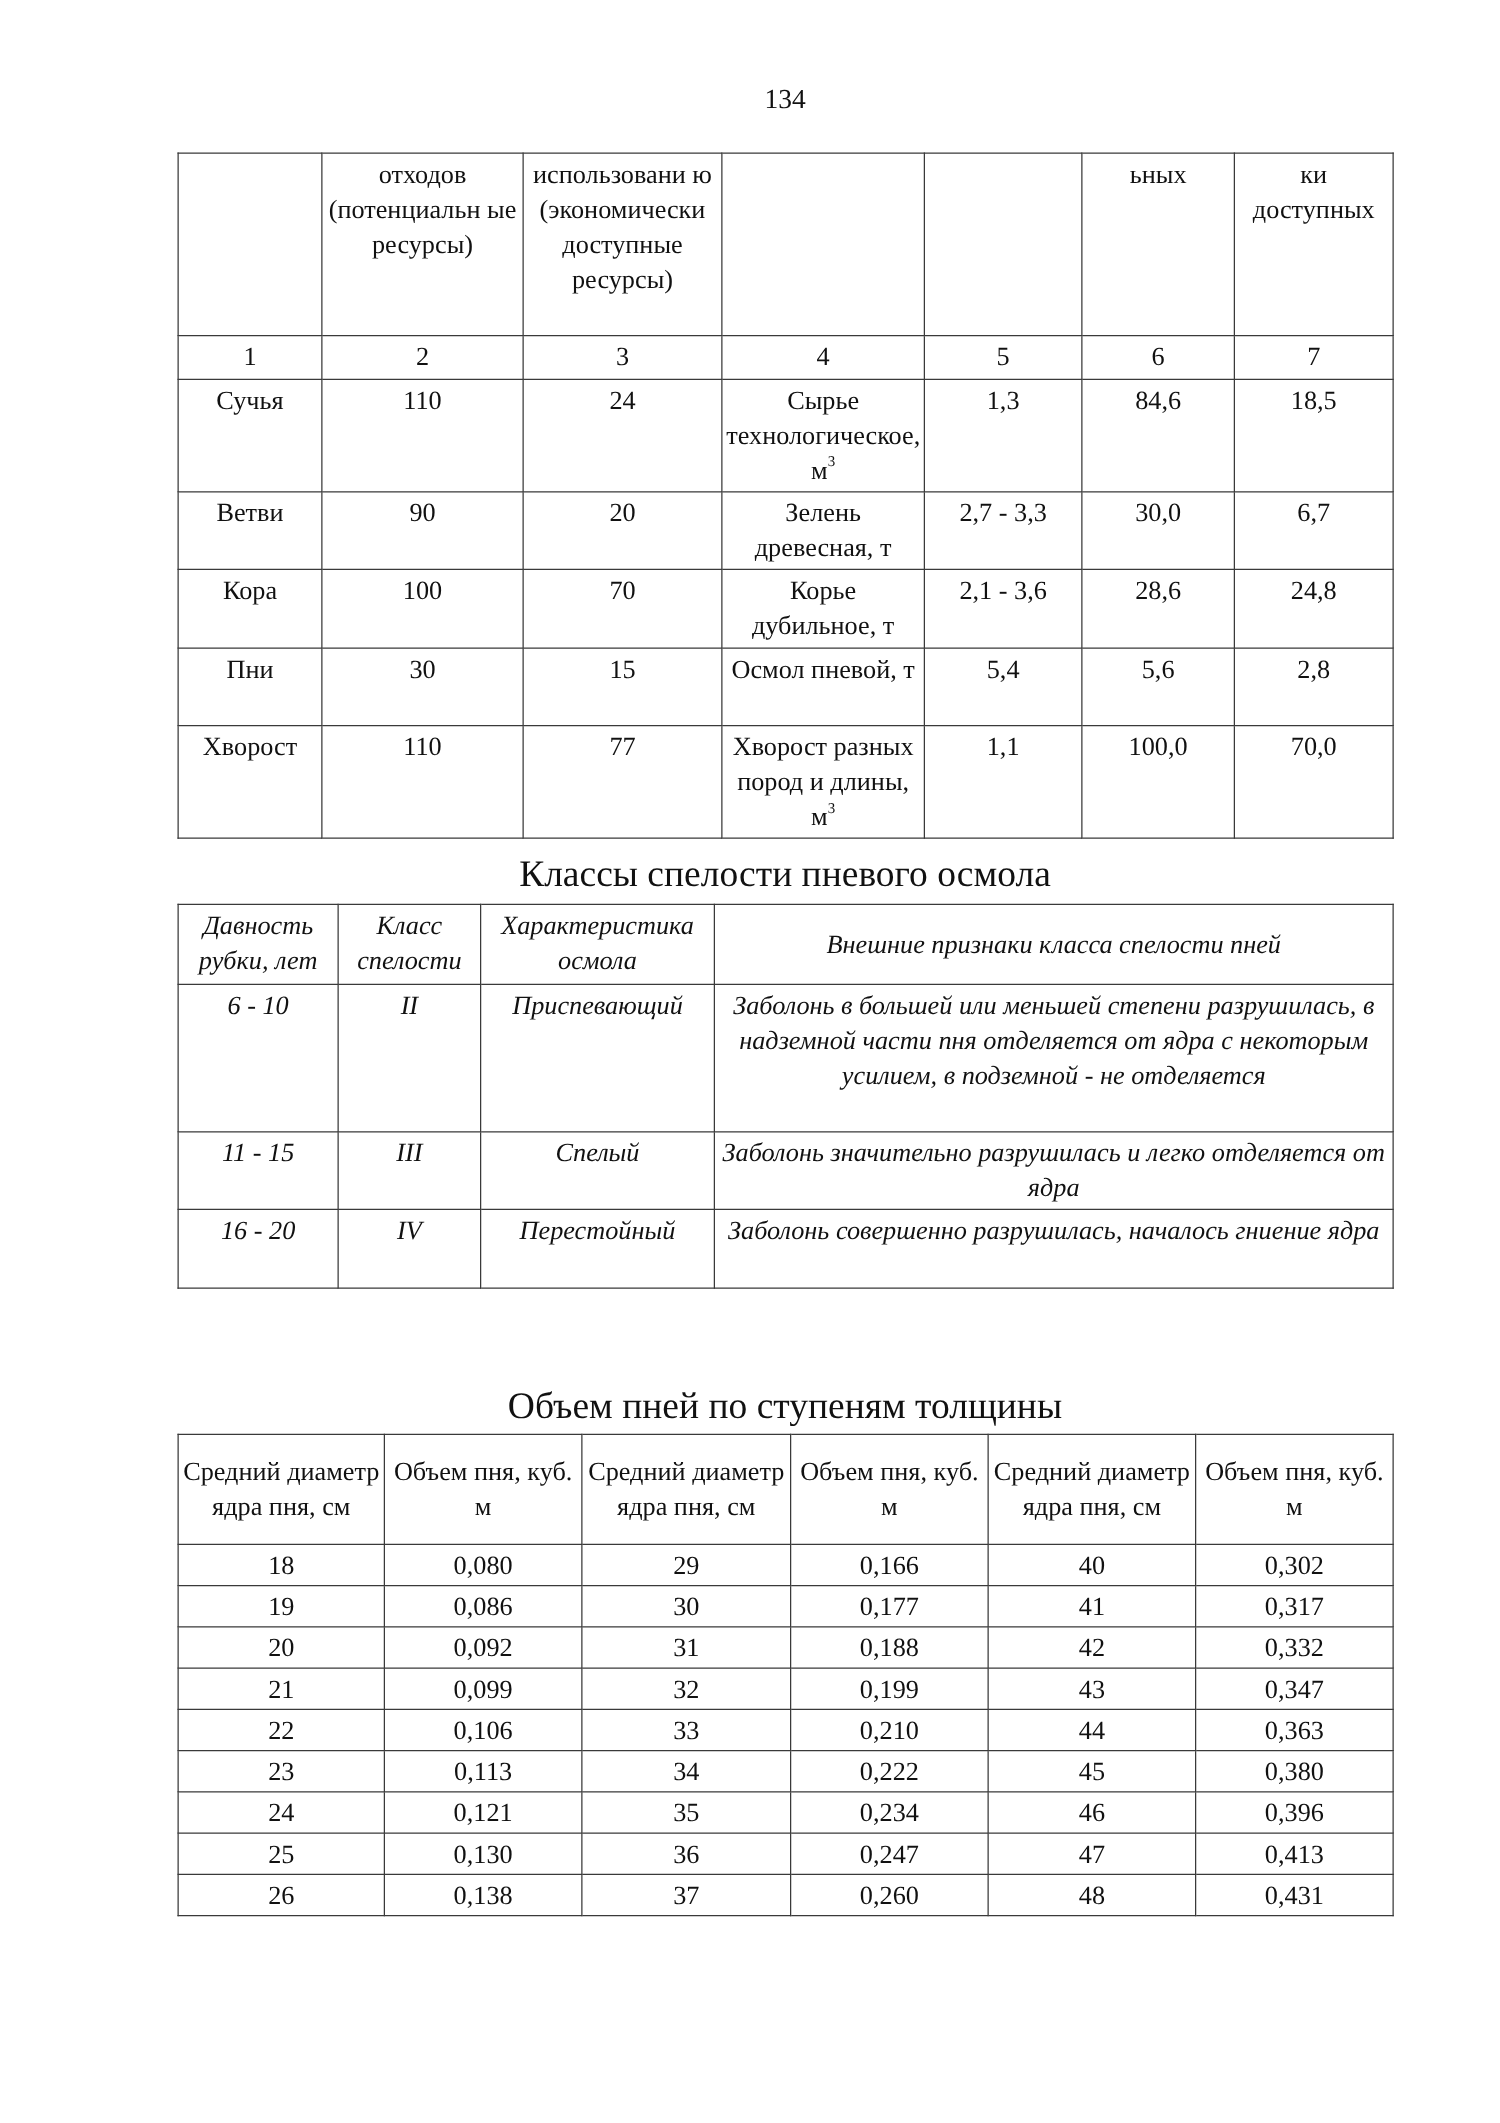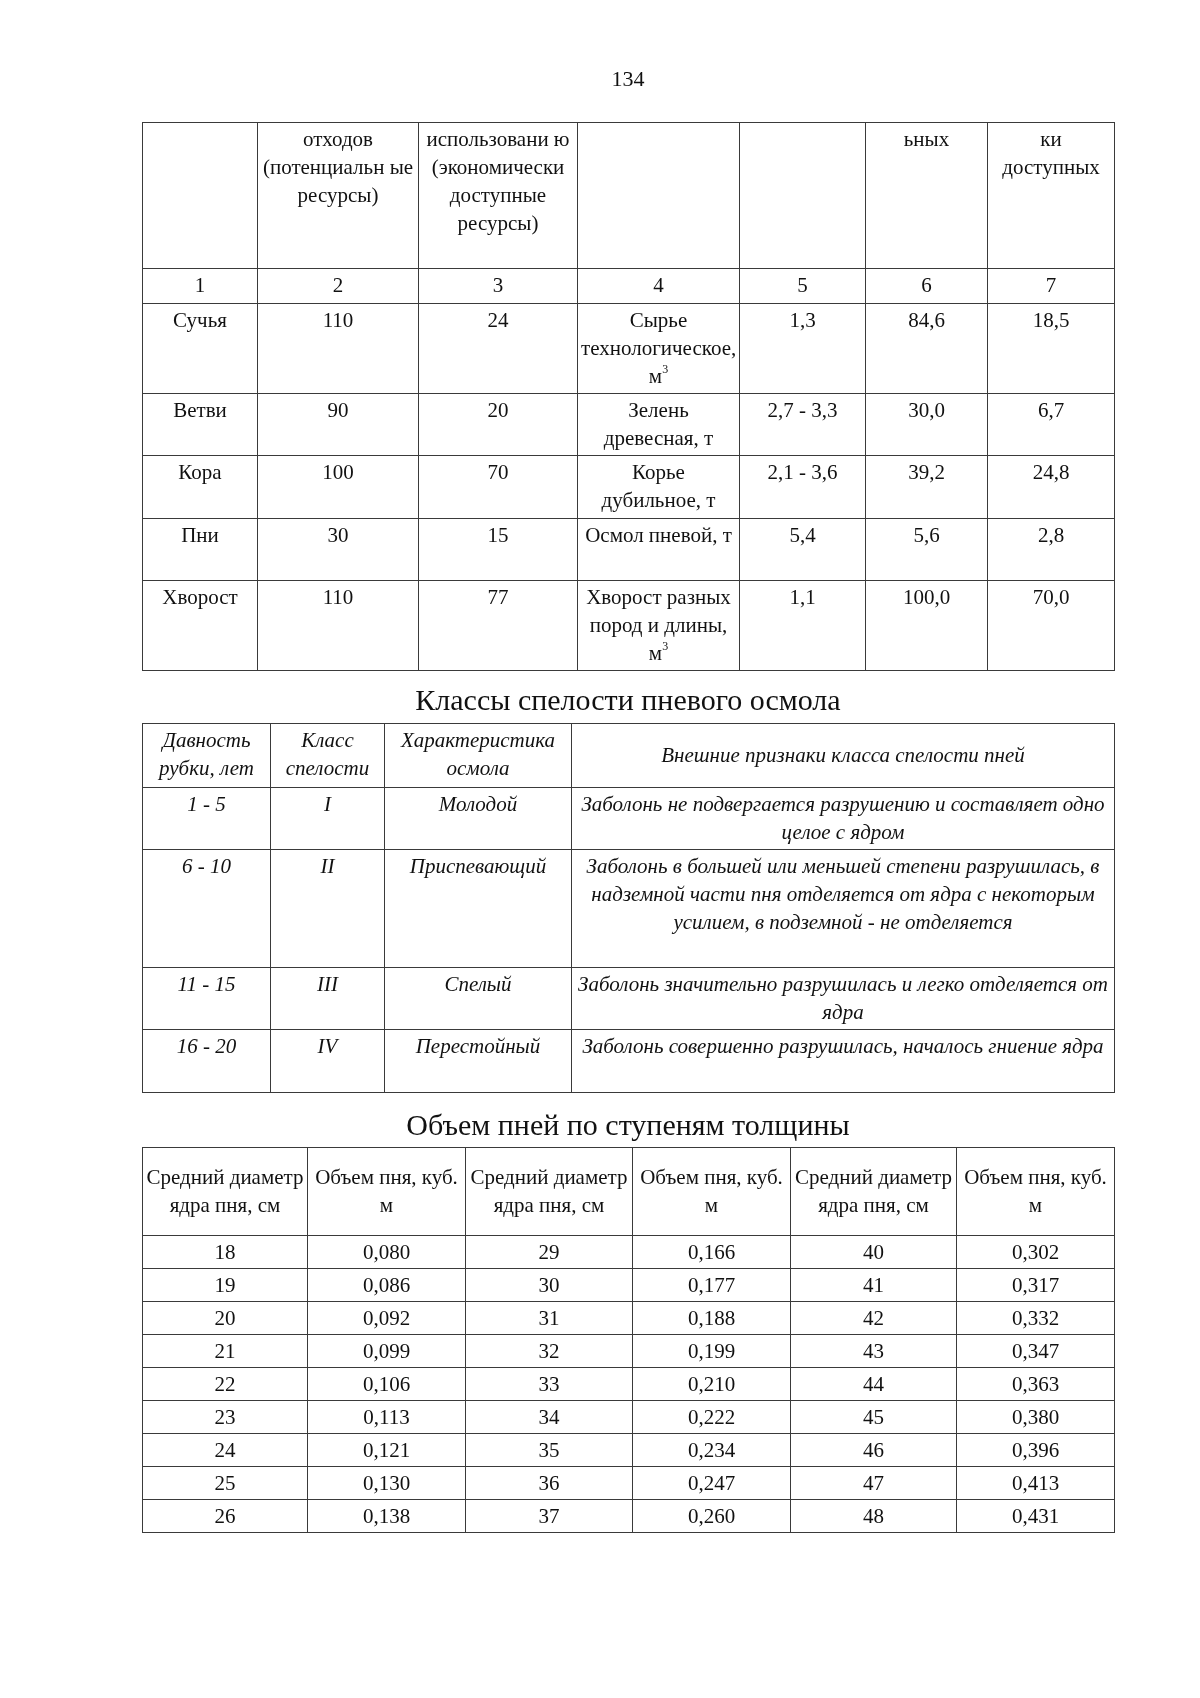--- a/index.html
+++ b/index.html
@@ -92,21 +92,21 @@
     <td class="c">2,7 - 3,3</td>
     <td class="c">30,0</td>
     <td class="c">6,7</td>
   </tr>
   <tr style="height:63px">
     <td class="l">Кора</td>
     <td class="c">100</td>
     <td class="c">70</td>
     <td class="l"><span>Корье дубильное, т</span></td>
     <td class="c">2,1 - 3,6</td>
-    <td class="c">39,2</td>
+    <td class="c">28,6</td>
     <td class="c">24,8</td>
   </tr>
   <tr style="height:62px">
     <td class="l">Пни</td>
     <td class="c">30</td>
     <td class="c">15</td>
     <td class="l"><span>Осмол пневой, т</span></td>
     <td class="c">5,4</td>
     <td class="c">5,6</td>
     <td class="c">2,8</td>
@@ -131,26 +131,20 @@
       <col style="width:114px">
       <col style="width:187px">
       <col style="width:543px">
   </colgroup>
   <tbody>
       <tr style="height:64px">
     <td class="c">Давность рубки, лет</td>
     <td class="c">Класс спелости</td>
     <td class="c">Характеристика осмола</td>
     <td class="c mid">Внешние признаки класса спелости пней</td>
-  </tr>
-  <tr style="height:62px">
-    <td class="c">1 - 5</td>
-    <td class="c">I</td>
-    <td class="c">Молодой</td>
-    <td class="l">Заболонь не подвергается разрушению и составляет одно целое с ядром</td>
   </tr>
   <tr style="height:118px">
     <td class="c">6 - 10</td>
     <td class="c">II</td>
     <td class="c">Приспевающий</td>
     <td class="l">Заболонь в большей или меньшей степени разрушилась, в надземной части пня отделяется от ядра с некоторым усилием, в подземной - не отделяется</td>
   </tr>
   <tr style="height:62px">
     <td class="c">11 - 15</td>
     <td class="c">III</td>

